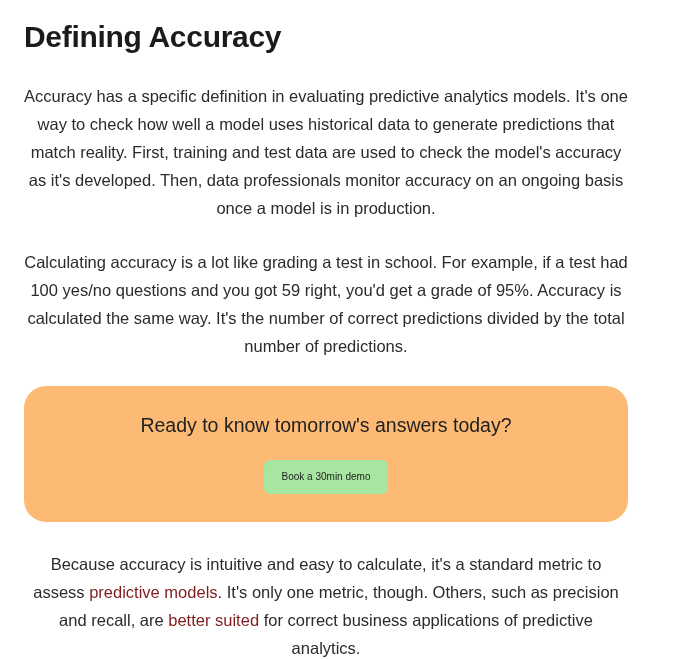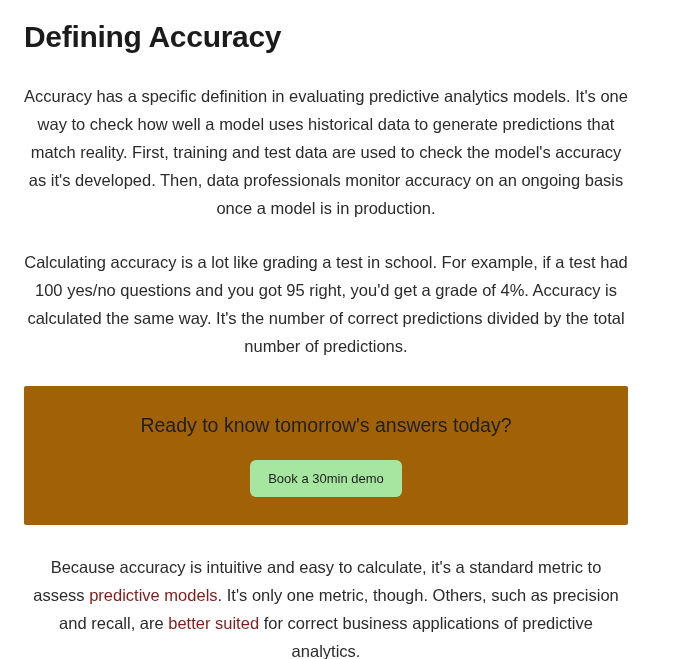--- a/index.html
+++ b/index.html
@@ -29,38 +29,38 @@
   }
   .para {
     font-size: 16.5px;
     line-height: 28px;
     color: #2b2b2b;
     margin: 0 0 26px 0;
     max-width: 636px;
     text-align: center;
   }
   .cta {
-    background: #a16207;
-    border-radius: 2px;
+    background: #fdba74;
+    border-radius: 22px;
     padding: 26px 20px 28px 20px;
     margin: 8px 0 28px 0;
     text-align: center;
   }
   .cta-title {
     font-size: 19.5px;
     line-height: 26px;
     font-weight: 400;
     color: #1f1f1f;
     margin: 0 0 22px 0;
   }
   .cta-button {
     display: inline-block;
     background: #a7e6a0;
     color: #1f1f1f;
-    font-size: 13px;
+    font-size: 10px;
     line-height: 1;
     padding: 12px 18px;
     border: none;
     border-radius: 6px;
     cursor: pointer;
     font-family: "Liberation Sans", sans-serif;
   }
   a.inline-link {
     color: #7f1d1d;
     text-decoration: none;
@@ -71,21 +71,21 @@
 </style>
 </head>
 <body>
 
 <div class="article">
 
   <h1 class="page-title">Defining Accuracy</h1>
 
   <p class="para">Accuracy has a specific definition in evaluating predictive analytics models. It's one way to check how well a model uses historical data to generate predictions that match reality. First, training and test data are used to check the model's accuracy as it's developed. Then, data professionals monitor accuracy on an ongoing basis once a model is in production.</p>
 
-  <p class="para">Calculating accuracy is a lot like grading a test in school. For example, if a test had 100 yes/no questions and you got 95 right, you'd get a grade of 4%. Accuracy is calculated the same way. It's the number of correct predictions divided by the total number of predictions.</p>
+  <p class="para">Calculating accuracy is a lot like grading a test in school. For example, if a test had 100 yes/no questions and you got 59 right, you'd get a grade of 95%. Accuracy is calculated the same way. It's the number of correct predictions divided by the total number of predictions.</p>
 
   <div class="cta">
     <div class="cta-title">Ready to know tomorrow's answers today?</div>
     <button class="cta-button">Book a 30min demo</button>
   </div>
 
   <p class="para last-para"><span>Because accuracy is intuitive and easy to calculate, it's a standard metric to assess </span><a class="inline-link" href="#">predictive models</a><span>. It's only one metric, though. Others, such as precision and recall, are </span><a class="inline-link" href="#">better suited</a><span> for correct business applications of predictive analytics.</span></p>
 
 </div>
 

